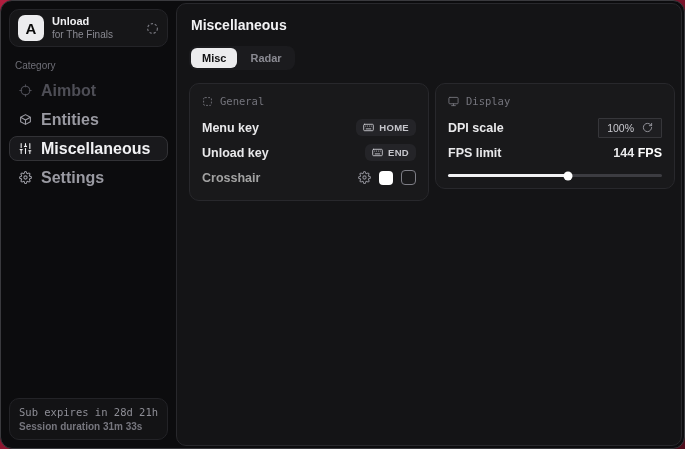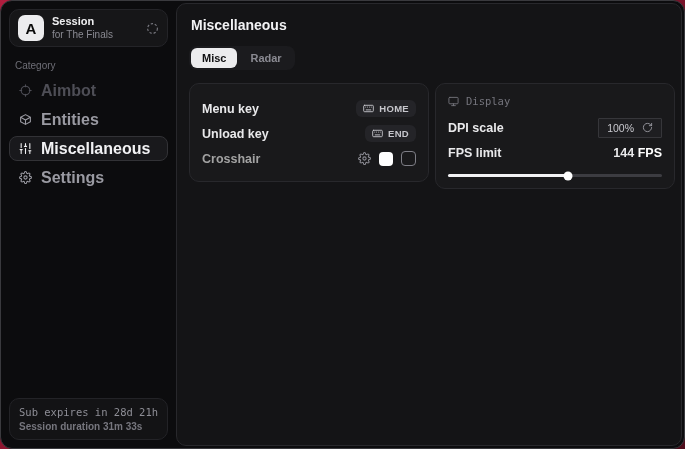--- a/index.html
+++ b/index.html
@@ -98,21 +98,21 @@
 </head>
 <body>
 
 <div class="window">
 
   <aside class="sidebar">
 
     <div class="brand-card">
       <div class="logo">A</div>
       <div class="brand-text">
-        <div class="brand-name">Session</div>
+        <div class="brand-name">Unload</div>
         <div class="brand-sub">for The Finals</div>
       </div>
       <span class="brand-refresh">
         <svg class="icon" viewBox="0 0 24 24" fill="none" stroke="currentColor" stroke-width="2">
           <circle cx="12" cy="12" r="9" stroke-dasharray="4.2 3.4"></circle>
         </svg>
       </span>
     </div>
 
     <div class="category-label">Category</div>
@@ -169,20 +169,26 @@
     <h1 class="page-title">Miscellaneous</h1>
 
     <div class="tabs">
       <button class="tab active">Misc</button>
       <button class="tab">Radar</button>
     </div>
 
     <div class="cards">
 
       <section class="card">
+        <div class="card-head">
+          <svg class="icon-sm" viewBox="0 0 24 24" fill="none" stroke="currentColor" stroke-width="2">
+            <rect x="3.5" y="3.5" width="17" height="17" rx="3" stroke-dasharray="4 3"></rect>
+          </svg>
+          <span>General</span>
+        </div>
 
         <div class="row">
           <span class="row-label">Menu key</span>
           <span class="key-badge">
             <svg class="icon-sm" viewBox="0 0 24 24" fill="none" stroke="currentColor" stroke-width="2" stroke-linecap="round">
               <rect x="1.5" y="5" width="21" height="14" rx="2"></rect>
                 <path d="M7 15h10"></path>
               <path d="M6 9h.01M10 9h.01M14 9h.01M18 9h.01"></path>
             </svg>
             <span>HOME</span>

